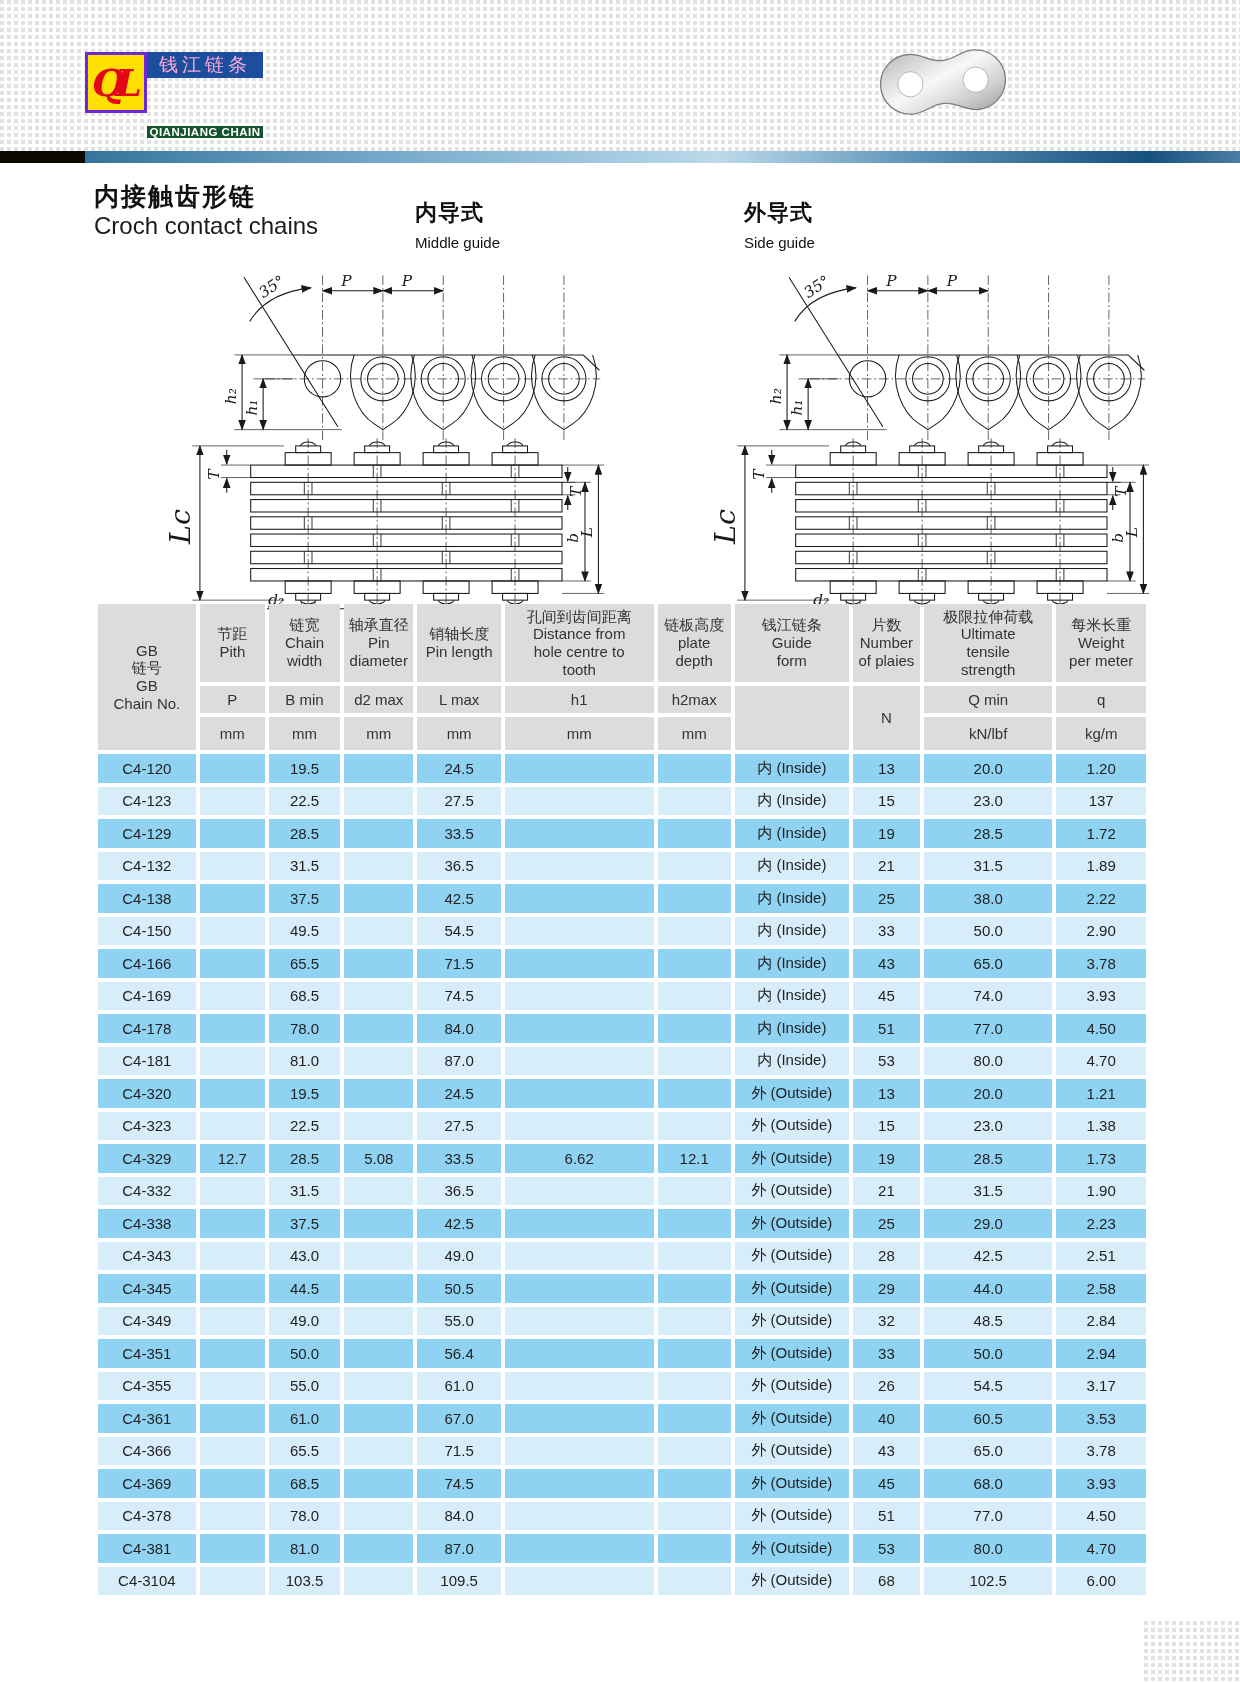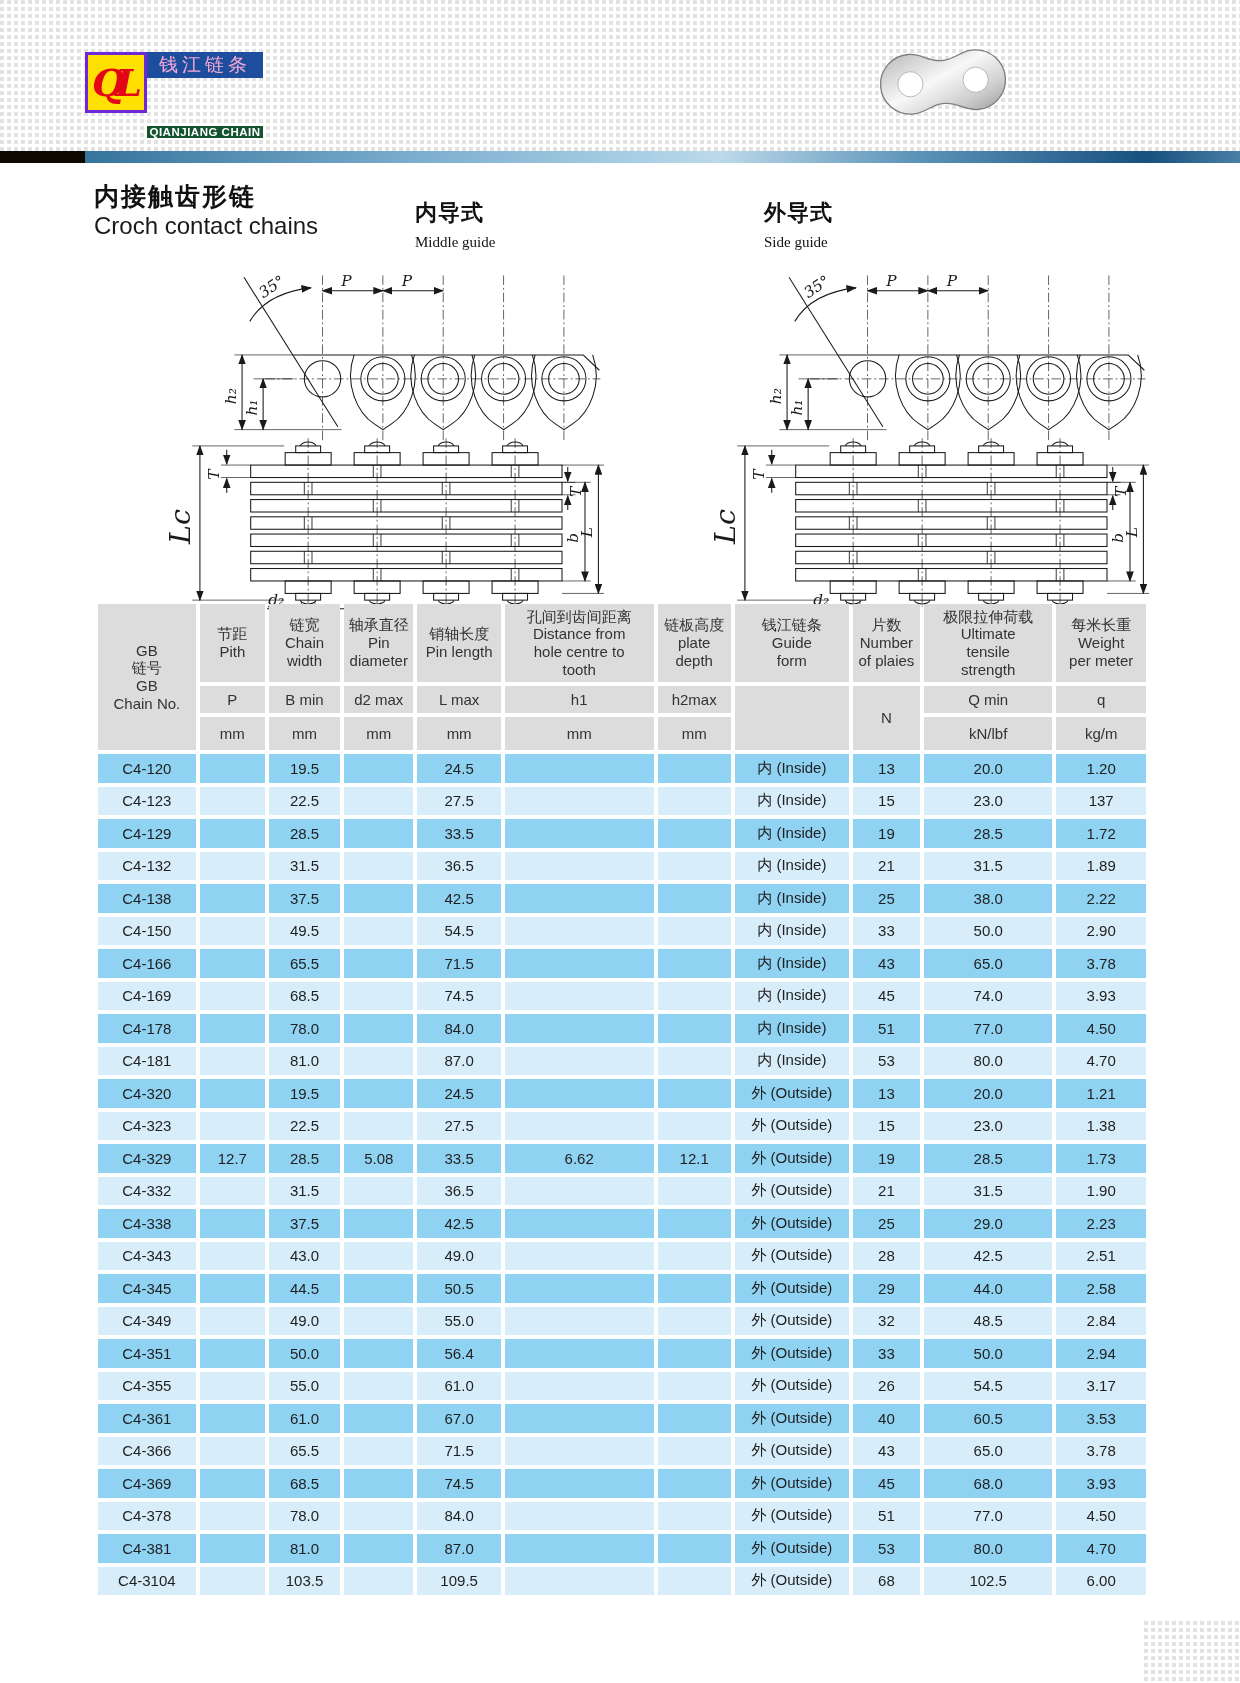--- a/index.html
+++ b/index.html
@@ -23,23 +23,23 @@
   .logo-right{width:116px;height:61px;display:flex;flex-direction:column;}
   .logo-cn{height:33px;background:#1d4e9e;color:#f9a8d4;display:flex;align-items:center;justify-content:center;
            font-size:19px;font-weight:normal;letter-spacing:4px;}
   .logo-en{height:28px;background:#14532d;color:#fff;display:flex;align-items:center;justify-content:center;
            font-size:11.5px;font-weight:bold;letter-spacing:0.5px;margin-top:48px;}
   
   .title-cn{position:absolute;left:94px;top:180px;font-size:25px;font-weight:bold;color:#111;letter-spacing:2px;}
   .title-en{position:absolute;left:94px;top:212px;font-size:24px;color:#1a1a1a;}
   .guide-label{position:absolute;width:220px;}
   .guide-label .cn{font-size:22px;font-weight:bold;color:#111;letter-spacing:1px;}
-  .guide-label .en{font-family:Liberation Serif, serif;font-size:15px;color:#111;margin-top:6px;}
+  .guide-label .en{font-family:Liberation Sans, sans-serif;font-size:15px;color:#111;margin-top:6px;}
   .guide-mid{left:415px;top:198px;}
-  .guide-side{left:764px;top:198px;}
+  .guide-side{left:744px;top:198px;}
   
   .diagram{position:absolute;width:460px;height:364px;}
   .diagram-left{left:150px;top:262px;}
   .diagram-right{left:695px;top:262px;}
   
   .spec-table{position:absolute;left:94px;top:600px;border-collapse:separate;border-spacing:4px 4px;
               table-layout:fixed;width:1056px;}
   .spec-table th,.spec-table td{text-align:center;vertical-align:middle;font-weight:normal;
               padding:0 2px;overflow:hidden;}
   .spec-table thead th{background:#dcdcdc;color:#333;font-size:15px;line-height:1.18;}

